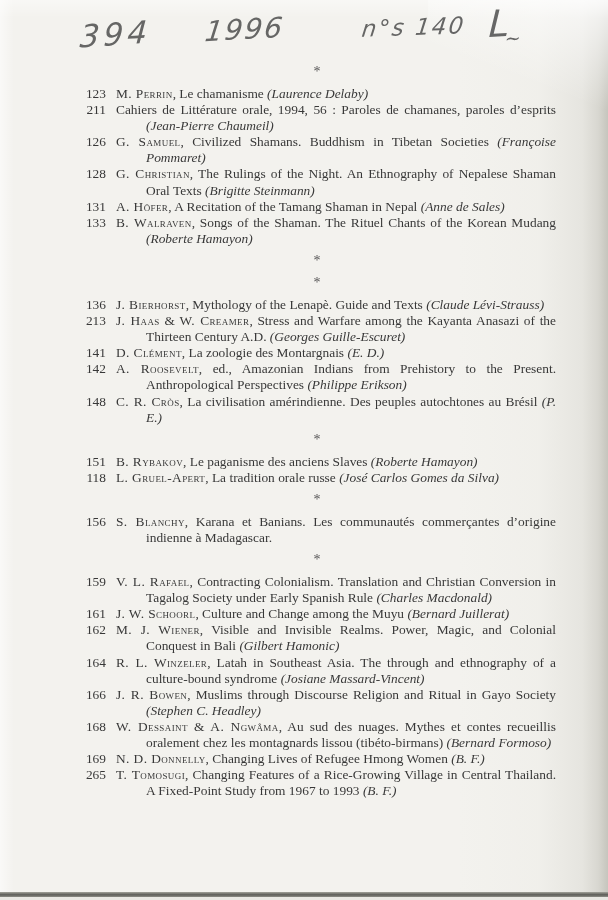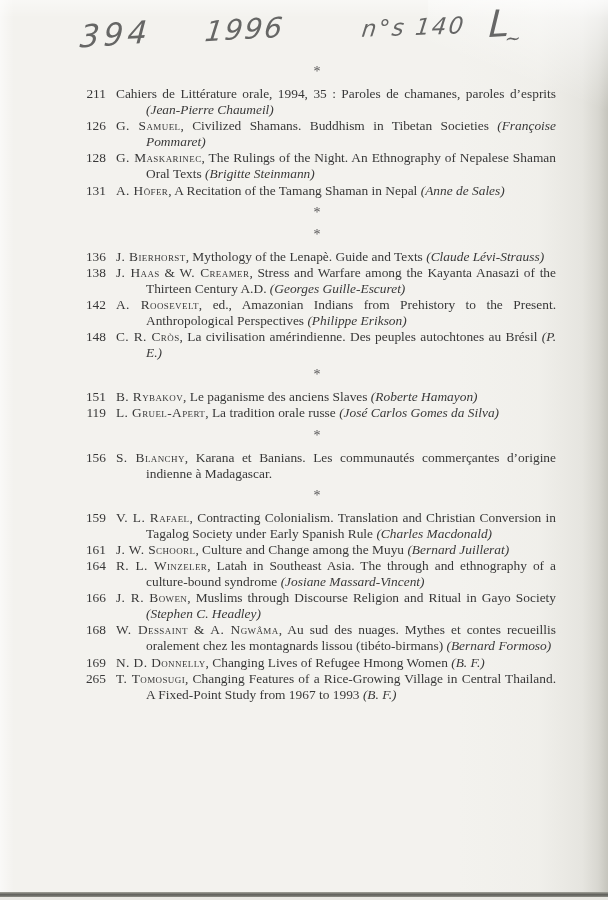--- a/index.html
+++ b/index.html
@@ -74,75 +74,91 @@
   <div>
     <span class="hw hw-number">394</span>
     <span class="hw hw-year">1996</span>
     <span class="hw hw-issue">n°s 140</span>
     <span class="hw hw-mark"><span>L</span><span class="mark-tilde">~</span></span>
   </div>
 
   <div class="toc" id="toc">
       <div class="sep">*</div>
       <div class="entry">
+        <span class="num">123</span>
+        <span class="body"><span class="sc">M. Perrin</span><span class="rm">, Le chamanisme </span><span class="it">(Laurence Delaby)</span></span>
+      </div>
+      <div class="entry">
         <span class="num">211</span>
-        <span class="body"><span class="rm">Cahiers de Littérature orale, 1994, 35 : Paroles de chamanes, paroles d’esprits </span><span class="it">(Jean-Pierre Chaumeil)</span></span>
+        <span class="body"><span class="rm">Cahiers de Littérature orale, 1994, 56 : Paroles de chamanes, paroles d’esprits </span><span class="it">(Jean-Pierre Chaumeil)</span></span>
       </div>
       <div class="entry">
         <span class="num">126</span>
         <span class="body"><span class="sc">G. Samuel</span><span class="rm">, Civilized Shamans. Buddhism in Tibetan Societies </span><span class="it">(Françoise Pommaret)</span></span>
       </div>
       <div class="entry">
         <span class="num">128</span>
-        <span class="body"><span class="sc">G. Maskarinec</span><span class="rm">, The Rulings of the Night. An Ethnography of Nepalese Shaman Oral Texts </span><span class="it">(Brigitte Steinmann)</span></span>
+        <span class="body"><span class="sc">G. Christian</span><span class="rm">, The Rulings of the Night. An Ethnography of Nepalese Shaman Oral Texts </span><span class="it">(Brigitte Steinmann)</span></span>
       </div>
       <div class="entry">
         <span class="num">131</span>
         <span class="body"><span class="sc">A. Höfer</span><span class="rm">, A Recitation of the Tamang Shaman in Nepal </span><span class="it">(Anne de Sales)</span></span>
+      </div>
+      <div class="entry">
+        <span class="num">133</span>
+        <span class="body"><span class="sc">B. Walraven</span><span class="rm">, Songs of the Shaman. The Rituel Chants of the Korean Mudang </span><span class="it">(Roberte Hamayon)</span></span>
       </div>
       <div class="sep">*</div>
       <div class="sep">*</div>
       <div class="entry">
         <span class="num">136</span>
         <span class="body"><span class="sc">J. Bierhorst</span><span class="rm">, Mythology of the Lenapè. Guide and Texts </span><span class="it">(Claude Lévi-Strauss)</span></span>
       </div>
       <div class="entry">
-        <span class="num">138</span>
+        <span class="num">213</span>
         <span class="body"><span class="sc">J. Haas</span><span class="rm"> &amp; </span><span class="sc">W. Creamer</span><span class="rm">, Stress and Warfare among the Kayanta Anasazi of the Thirteen Century A.D. </span><span class="it">(Georges Guille-Escuret)</span></span>
+      </div>
+      <div class="entry">
+        <span class="num">141</span>
+        <span class="body"><span class="sc">D. Clément</span><span class="rm">, La zoologie des Montargnais </span><span class="it">(E. D.)</span></span>
       </div>
       <div class="entry">
         <span class="num">142</span>
         <span class="body"><span class="sc">A. Roosevelt</span><span class="rm">, ed., Amazonian Indians from Prehistory to the Present. Anthropological Perspectives </span><span class="it">(Philippe Erikson)</span></span>
       </div>
       <div class="entry">
         <span class="num">148</span>
         <span class="body"><span class="sc">C. R. Cròs</span><span class="rm">, La civilisation amérindienne. Des peuples autochtones au Brésil </span><span class="it">(P. E.)</span></span>
       </div>
       <div class="sep">*</div>
       <div class="entry">
         <span class="num">151</span>
         <span class="body"><span class="sc">B. Rybakov</span><span class="rm">, Le paganisme des anciens Slaves </span><span class="it">(Roberte Hamayon)</span></span>
       </div>
       <div class="entry">
-        <span class="num">119</span>
+        <span class="num">118</span>
         <span class="body"><span class="sc">L. Gruel-Apert</span><span class="rm">, La tradition orale russe </span><span class="it">(José Carlos Gomes da Silva)</span></span>
       </div>
       <div class="sep">*</div>
       <div class="entry">
         <span class="num">156</span>
         <span class="body"><span class="sc">S. Blanchy</span><span class="rm">, Karana et Banians. Les communautés commerçantes d’origine indienne à Madagascar.</span></span>
       </div>
       <div class="sep">*</div>
       <div class="entry">
         <span class="num">159</span>
         <span class="body"><span class="sc">V. L. Rafael</span><span class="rm">, Contracting Colonialism. Translation and Christian Conversion in Tagalog Society under Early Spanish Rule </span><span class="it">(Charles Macdonald)</span></span>
       </div>
       <div class="entry">
         <span class="num">161</span>
         <span class="body"><span class="sc">J. W. Schoorl</span><span class="rm">, Culture and Change among the Muyu </span><span class="it">(Bernard Juillerat)</span></span>
+      </div>
+      <div class="entry">
+        <span class="num">162</span>
+        <span class="body"><span class="sc">M. J. Wiener</span><span class="rm">, Visible and Invisible Realms. Power, Magic, and Colonial Conquest in Bali </span><span class="it">(Gilbert Hamonic)</span></span>
       </div>
       <div class="entry">
         <span class="num">164</span>
         <span class="body"><span class="sc">R. L. Winzeler</span><span class="rm">, Latah in Southeast Asia. The through and ethnography of a culture-bound syndrome </span><span class="it">(Josiane Massard-Vincent)</span></span>
       </div>
       <div class="entry">
         <span class="num">166</span>
         <span class="body"><span class="sc">J. R. Bowen</span><span class="rm">, Muslims through Discourse Religion and Ritual in Gayo Society </span><span class="it">(Stephen C. Headley)</span></span>
       </div>
       <div class="entry">

